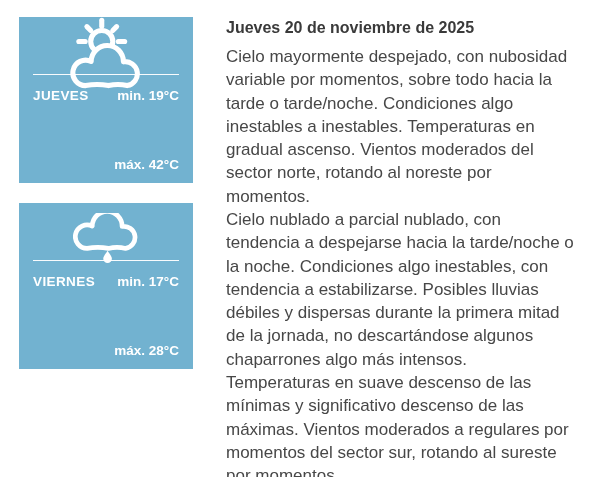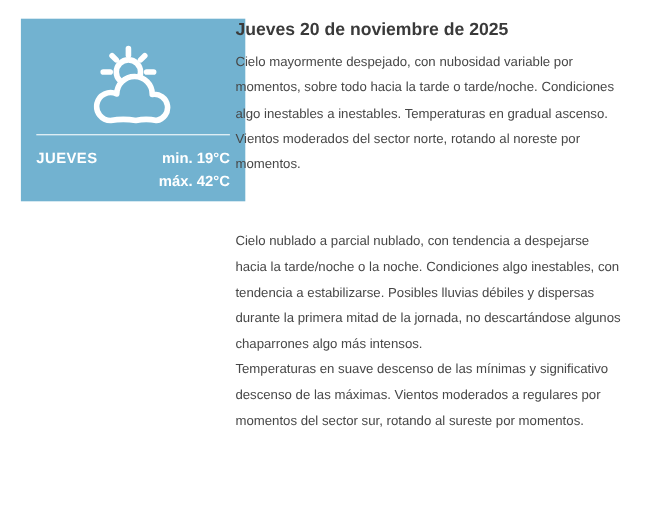--- a/index.html
+++ b/index.html
@@ -15,43 +15,43 @@
     font-family:"Liberation Sans",sans-serif;
   }
   .page{
     display:flex;gap:21px;
     padding:17px 26px 0 19px;
     width:609px;height:477px;
   }
   
   .cards-col{flex:none;width:174px;display:flex;flex-direction:column;gap:20px;}
   .card{
-    width:204px;height:166px;background:var(--card-bg);
+    width:174px;height:166px;background:var(--card-bg);
     padding:14px 14px 8px;display:flex;flex-direction:column;
   }
   .icon-area{flex:1;display:flex;align-items:center;justify-content:center;min-height:0;}
   .divider{flex:none;height:1px;background:rgba(255,255,255,.95);margin-bottom:10px;}
   .card-footer{flex:none;display:flex;justify-content:space-between;align-items:flex-start;}
   .day-label{
     font-size:13.5px;font-weight:700;color:var(--card-text);
     letter-spacing:.4px;line-height:21px;
   }
-  .temps{display:flex;flex-direction:column;text-align:right;}
+  .temps{display:flex;flex-direction:column;text-align:right;gap:48px;}
   .temp{font-size:13.5px;font-weight:700;color:var(--card-text);line-height:21px;}
   
   .text-col{flex:1;position:relative;}
-  .fblock{position:absolute;left:0;right:0;}
+  .fblock{position:absolute;left:12px;right:0;}
   .fblock-0{top:0;}
   .fblock-1{top:191px;}
   .fheading{
     margin:0 0 7px;font-size:16px;line-height:21px;font-weight:700;
     color:var(--heading-color);
   }
   .fdesc{
-    margin:0;font-size:12px;line-height:23.3px;color:var(--body-color);
+    margin:0;font-size:17px;line-height:23.3px;color:var(--body-color);
     max-width:352px;white-space:pre-line;
   }
   svg{display:block;}
 </style>
 </head>
 <body>
 
 <div class="page">
 
   <div class="cards-col">
@@ -73,20 +73,36 @@
       <div class="divider"></div>
       <div class="card-footer">
         <span class="day-label">JUEVES</span>
         <span class="temps">
           <span class="temp">min. 19°C</span>
           <span class="temp">máx. 42°C</span>
         </span>
       </div>
     </div>
 
+    <div class="card">
+      <div class="icon-area">
+        <svg viewBox="8 36 84 66" width="66" height="52" aria-hidden="true">
+          <path d="M26 81 A15 15 0 1 1 32.5 52.5 A19 19 0 0 1 70.5 53 A14 14 0 1 1 75 81 Q64 78.5 53 81 Q39.5 78.5 26 81 Z" fill="#72B2D0" stroke="#ffffff" stroke-width="6" stroke-linejoin="round" stroke-linecap="round"></path>
+          <path d="M52 84 C49.5 88 46.5 91 46.5 94 A5.5 5.5 0 0 0 57.5 94 C57.5 91 54.5 88 52 84 Z" fill="#ffffff"></path>
+        </svg>
+      </div>
+      <div class="divider"></div>
+      <div class="card-footer">
+        <span class="day-label">VIERNES</span>
+        <span class="temps">
+          <span class="temp">min. 17°C</span>
+          <span class="temp">máx. 28°C</span>
+        </span>
+      </div>
+    </div>
 
   </div>
 
   <div class="text-col">
 
     <section class="fblock fblock-0">
       <h2 class="fheading">Jueves 20 de noviembre de 2025</h2>
       <p class="fdesc">Cielo mayormente despejado, con nubosidad variable por momentos, sobre todo hacia la tarde o tarde/noche. Condiciones algo inestables a inestables. Temperaturas en gradual ascenso. Vientos moderados del sector norte, rotando al noreste por momentos.</p>
     </section>
 

